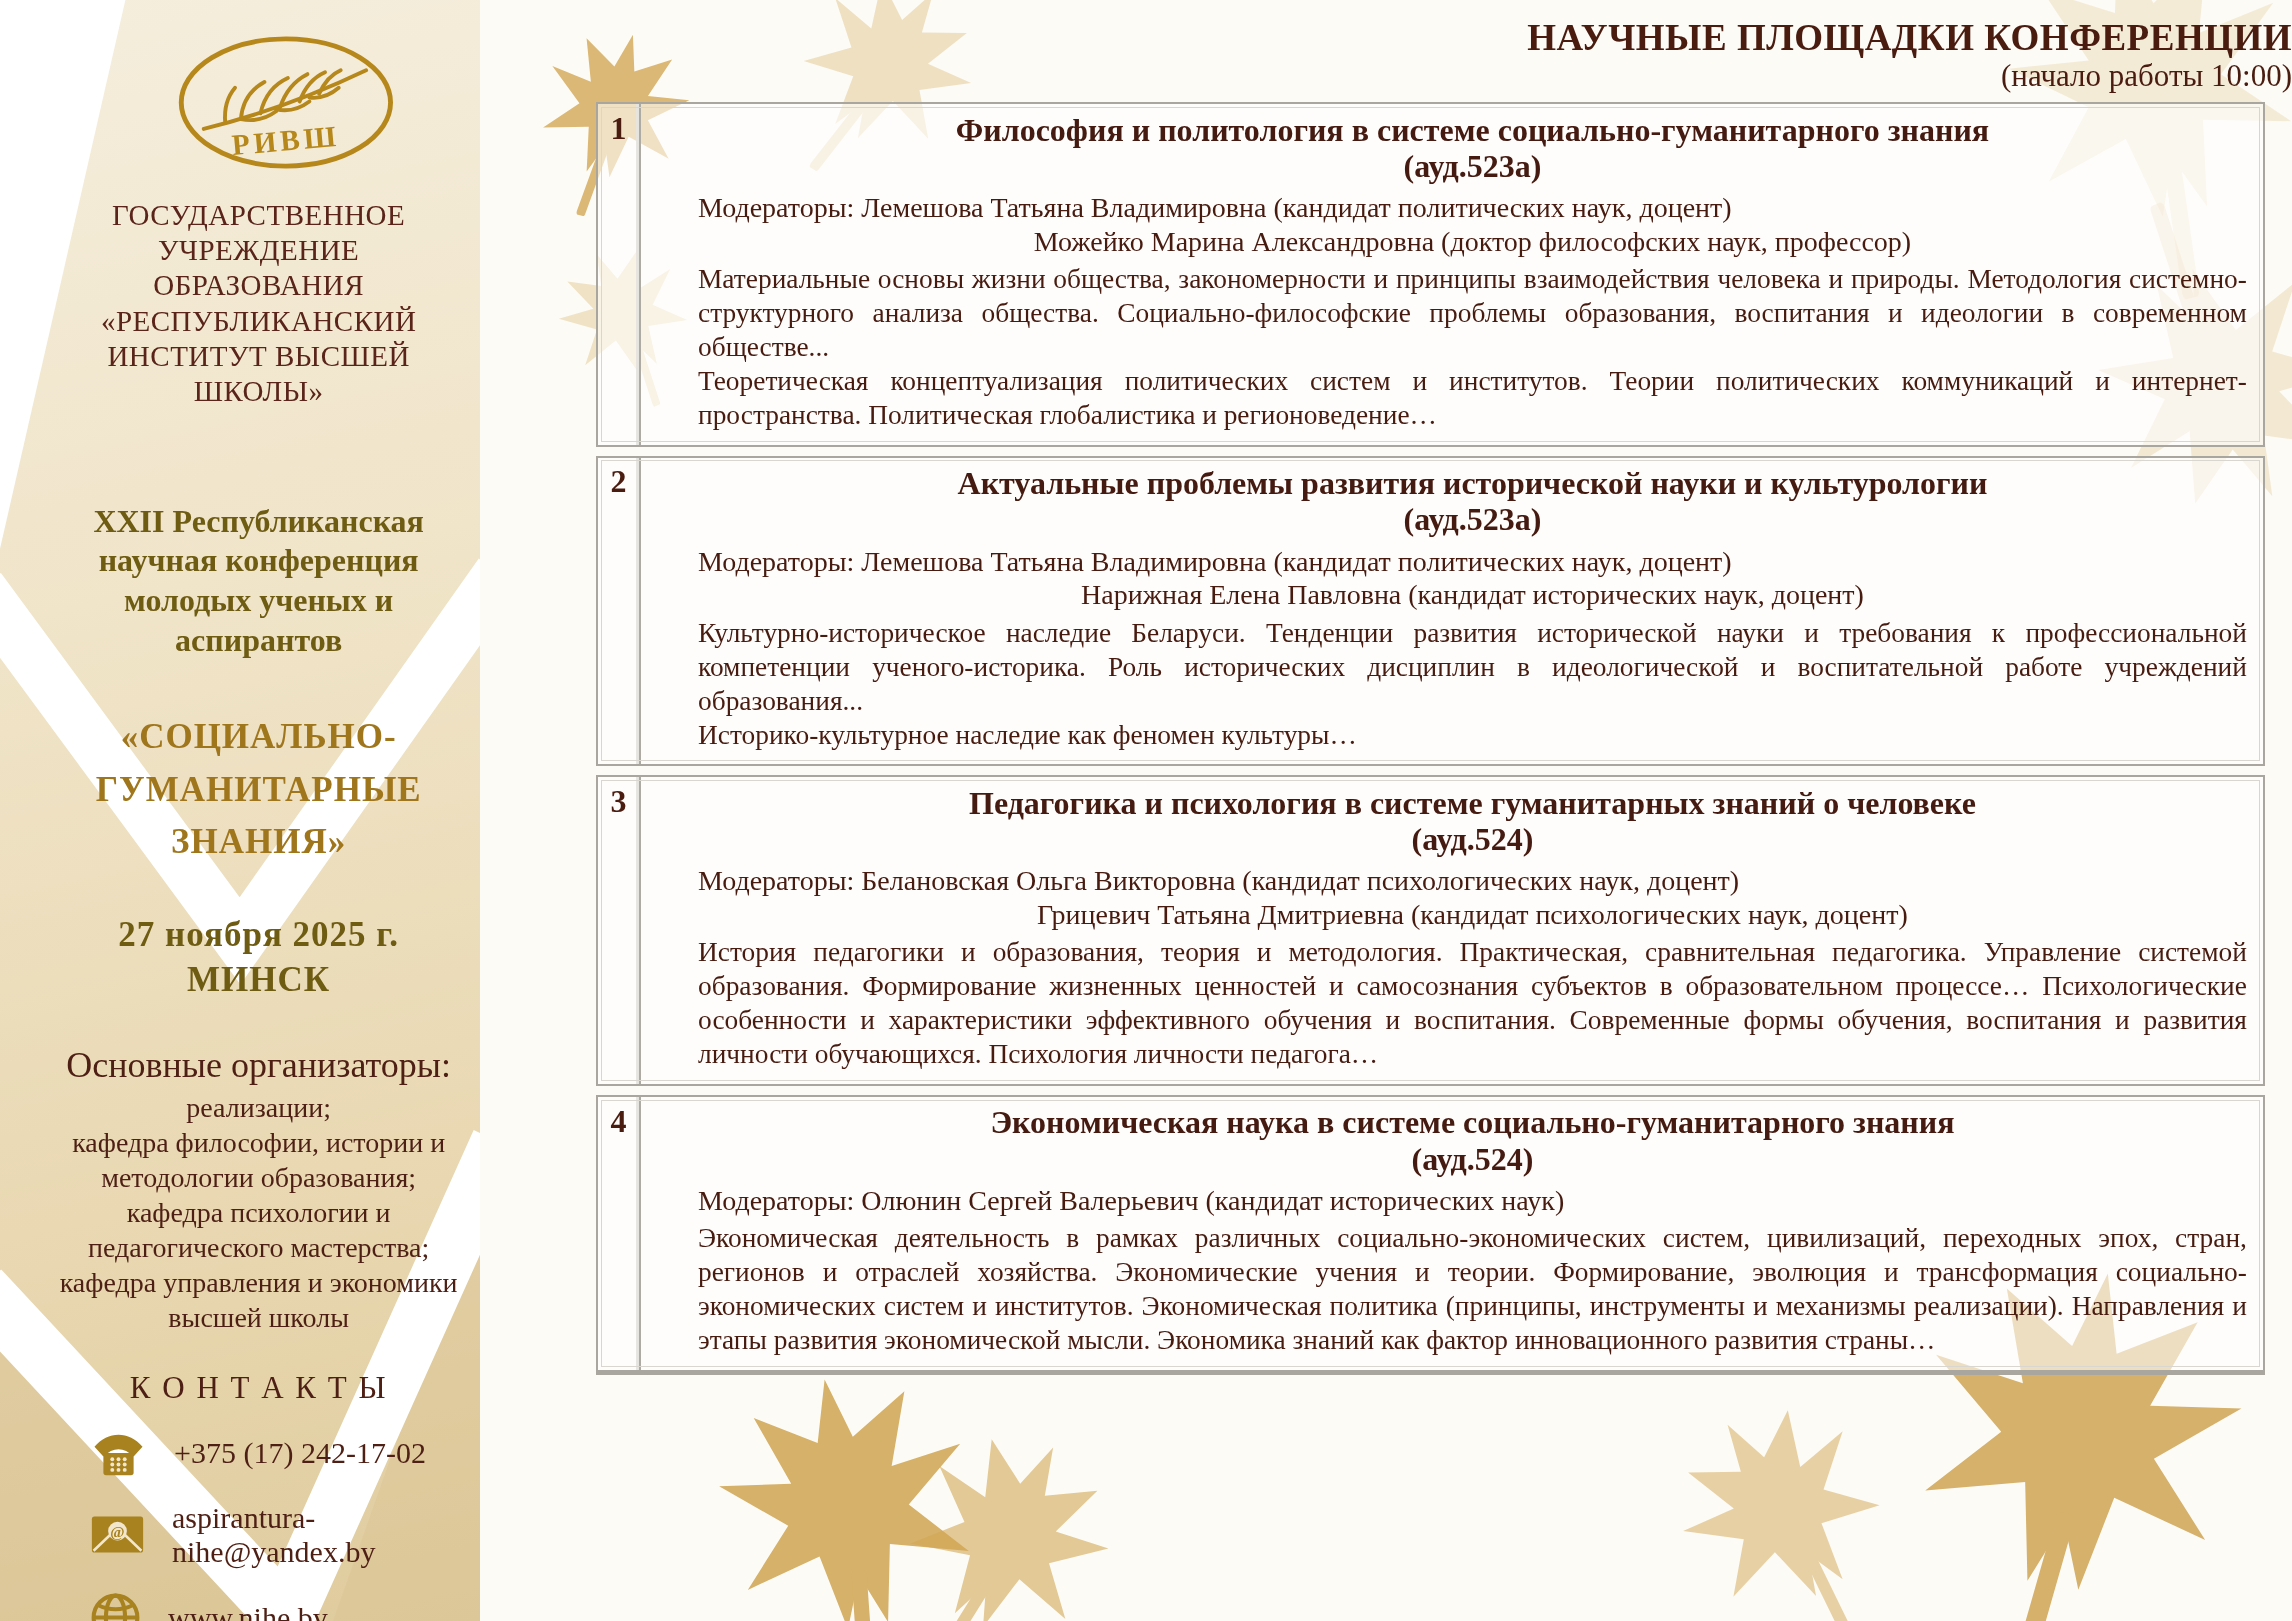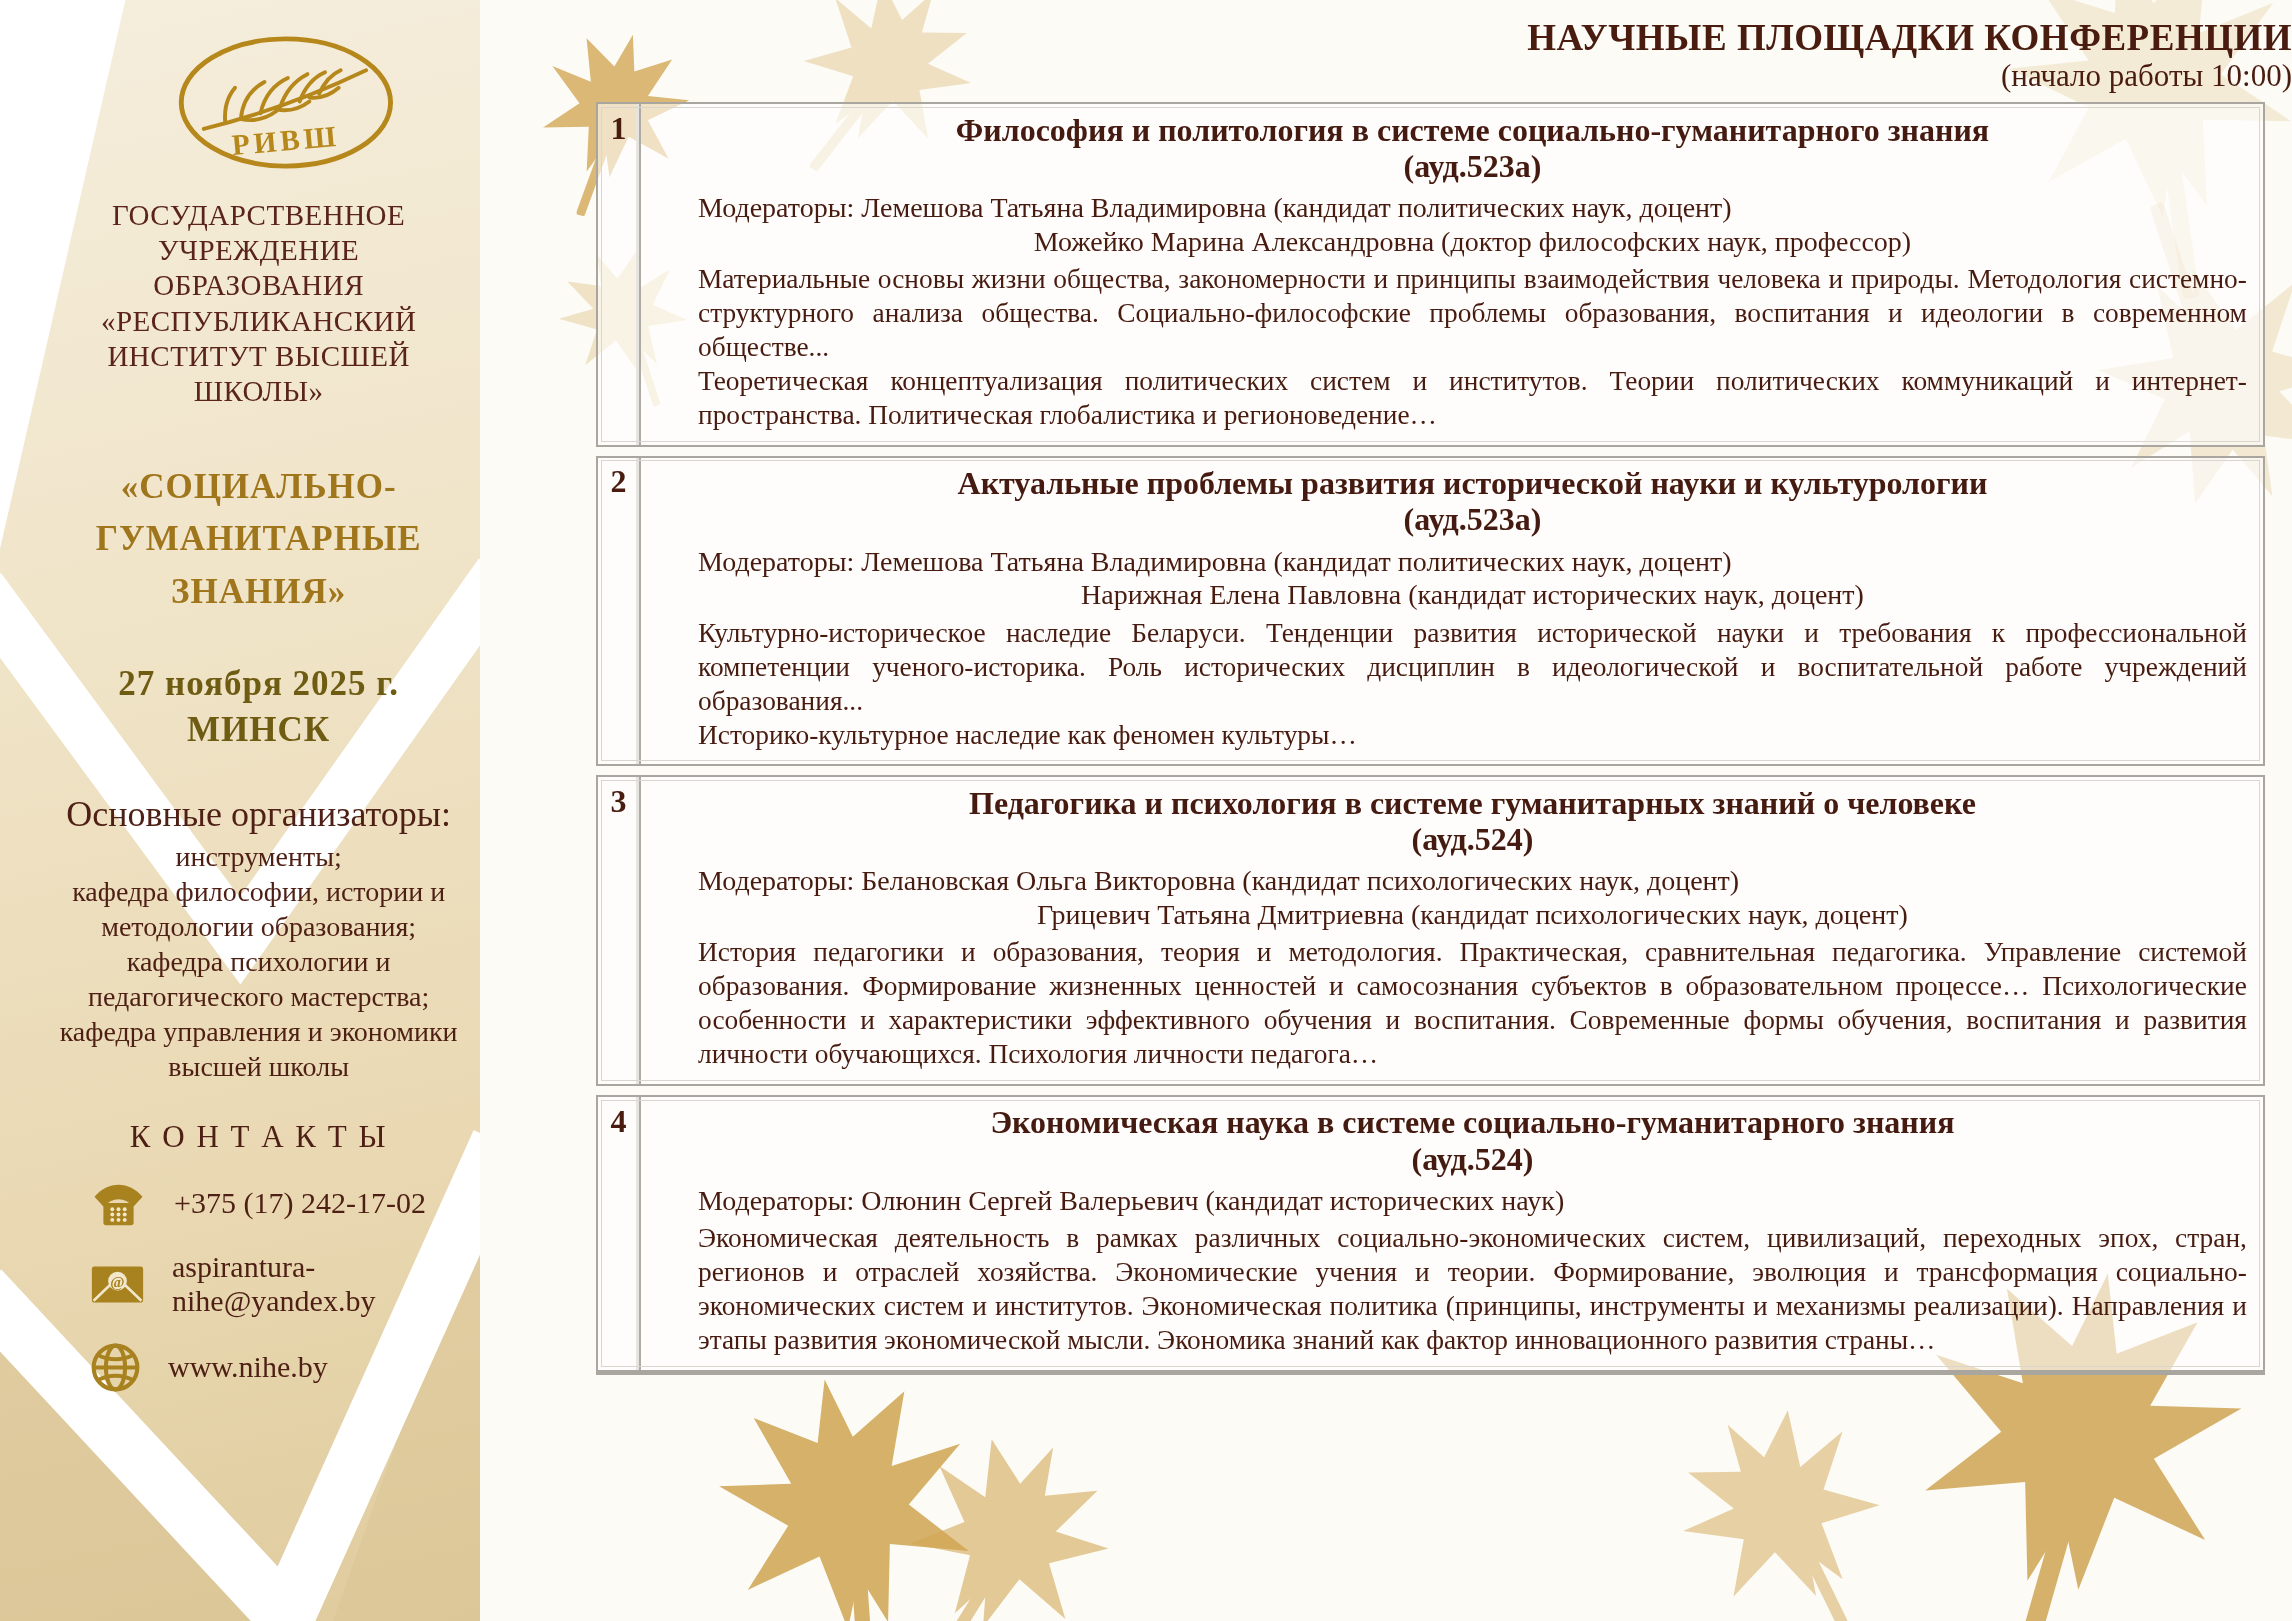--- a/index.html
+++ b/index.html
@@ -83,31 +83,32 @@
             <path d="M68 88 Q88 92 104 80"></path>
             <path d="M104 78 Q122 82 138 70"></path>
             <path d="M138 66 Q154 68 168 56"></path>
           </g>
           <text x="114" y="120" text-anchor="middle" font-size="30" font-weight="bold" fill="#b6881c" letter-spacing="4" transform="rotate(-5 114 112)">РИВШ</text>
         </svg>
       </div>
 
       <div class="institution">ГОСУДАРСТВЕННОЕ УЧРЕЖДЕНИЕ ОБРАЗОВАНИЯ «РЕСПУБЛИКАНСКИЙ ИНСТИТУТ ВЫСШЕЙ ШКОЛЫ»</div>
 
+      <div class="conf-name">XXII Республиканская научная конференция молодых ученых и аспирантов</div>
 
       <div class="conf-theme">«СОЦИАЛЬНО-ГУМАНИТАРНЫЕ ЗНАНИЯ»</div>
 
       <div class="date-block">
         <div>27 ноября 2025 г.</div>
         <div>МИНСК</div>
       </div>
 
       <div class="org-heading">Основные организаторы:</div>
       <div class="org-list">
-        <div class="org-item">инструменты;</div>
+        <div class="org-item">реализации;</div>
         <div class="org-item">кафедра философии, истории и методологии образования;</div>
         <div class="org-item">кафедра психологии и педагогического мастерства;</div>
         <div class="org-item">кафедра управления и экономики высшей школы</div>
       </div>
 
       <div class="contacts-heading">К О Н Т А К Т Ы</div>
 
       <div class="contact-row">
         <svg class="cicon" viewBox="0 0 64 54" width="57" height="48">
           <path d="M5 20 C20 2 44 2 59 20 L49 31 C38 20 26 20 15 31 Z" fill="#a8821e"></path>

